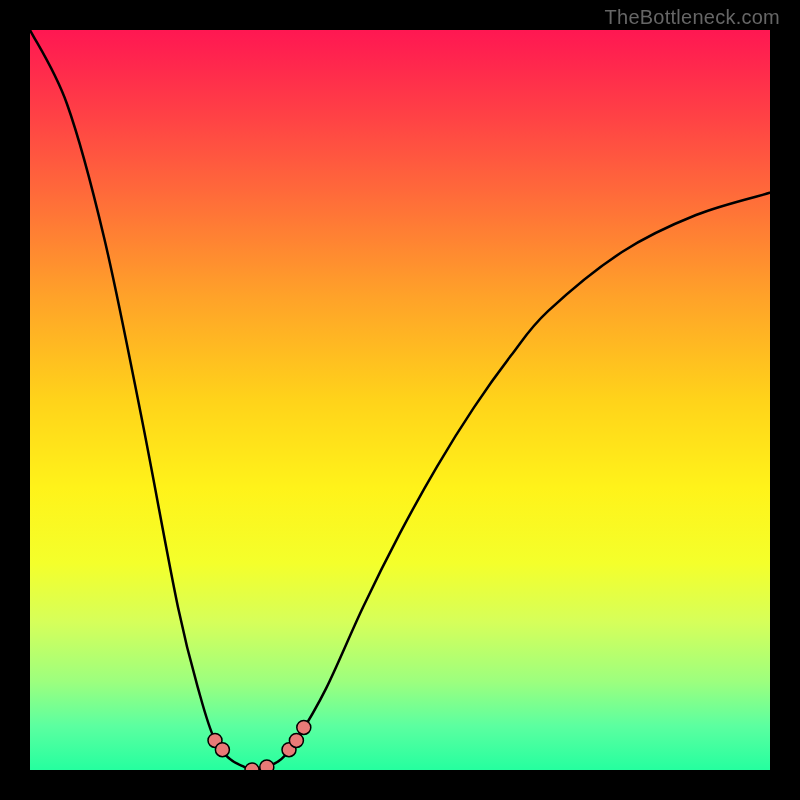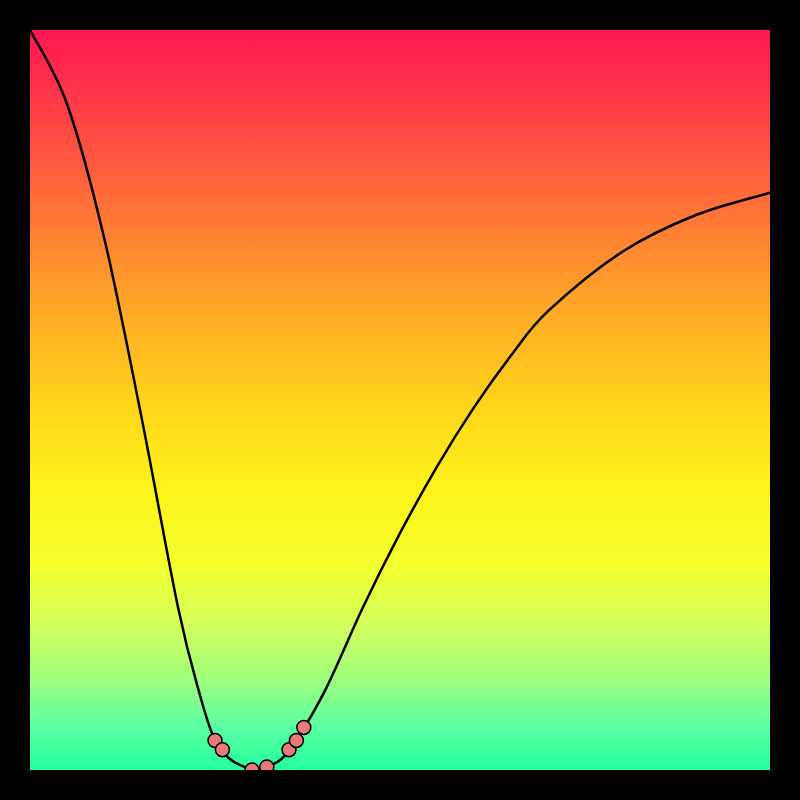--- a/index.html
+++ b/index.html
@@ -56,20 +56,21 @@
   }
   .marker {
     fill: #e97a77;
     stroke: #000;
     stroke-width: 1.5;
   }
 </style>
 </head>
 <body>
 <div class="outer">
+  <div class="watermark">TheBottleneck.com</div>
   <div class="plot-area">
     <svg class="curve" viewBox="0 0 740 740" preserveAspectRatio="none">
 
       <path id="curve-path" fill="none" stroke="#000" stroke-width="2.5" stroke-linecap="round" d="M 0 0 C 6.166666666666667 12.333333333333334, 24.666666666666664 39.46666666666666, 37 74 C 49.333333333333336 108.53333333333333, 61.666666666666664 155.40000000000003, 74 207.20000000000005 C 86.33333333333333 259.00000000000006, 98.66666666666667 323.1333333333333, 111 384.8 C 123.33333333333333 446.4666666666667, 138.13333333333333 530.3333333333334, 148 577.2 C 157.86666666666667 624.0666666666667, 164.03333333333336 643.8, 170.20000000000002 666 C 176.36666666666667 688.2, 180.06666666666666 699.9166666666666, 185 710.4 C 189.93333333333334 720.8833333333333, 194.86666666666667 724.46, 199.8 728.9 C 204.73333333333335 733.3399999999999, 210.9 735.1899999999999, 214.6 737.04 C 218.29999999999998 738.89, 218.3 740, 222 740 C 225.7 740, 231.86666666666667 738.89, 236.8 737.04 C 241.73333333333335 735.1899999999999, 246.66666666666669 733.3399999999999, 251.60000000000002 728.9 C 256.53333333333336 724.46, 259 722.1166666666667, 266.4 710.4 C 273.79999999999995 698.6833333333333, 284.9 680.8, 296 658.6 C 307.1 636.4000000000001, 320.6666666666667 603.1, 333 577.2 C 345.3333333333333 551.3000000000001, 357.66666666666663 526.6333333333333, 370 503.2 C 382.33333333333337 479.76666666666665, 394.66666666666674 457.56666666666666, 407.00000000000006 436.6 C 419.33333333333337 415.6333333333334, 431.6666666666667 395.90000000000003, 444 377.40000000000003 C 456.3333333333333 358.90000000000003, 468.6666666666667 341.6333333333333, 481 325.59999999999997 C 493.3333333333333 309.5666666666666, 499.5 298.46666666666664, 518 281.2 C 536.5 263.93333333333334, 567.3333333333334 238.03333333333333, 592 222 C 616.6666666666666 205.96666666666667, 641.3333333333334 194.86666666666667, 666 185 C 690.6666666666666 175.13333333333333, 727.6666666666666 166.49999999999997, 740 162.79999999999995"></path>
 
       <g id="markers-group">
           <circle cx="185" cy="710.4" r="7" class="marker"></circle>
           <circle cx="192.4" cy="719.65" r="7" class="marker"></circle>
           <circle cx="222" cy="740" r="7" class="marker"></circle>
           <circle cx="236.8" cy="737.04" r="7" class="marker"></circle>

